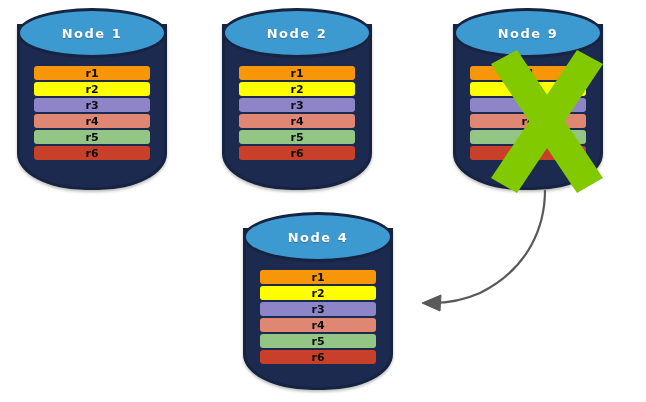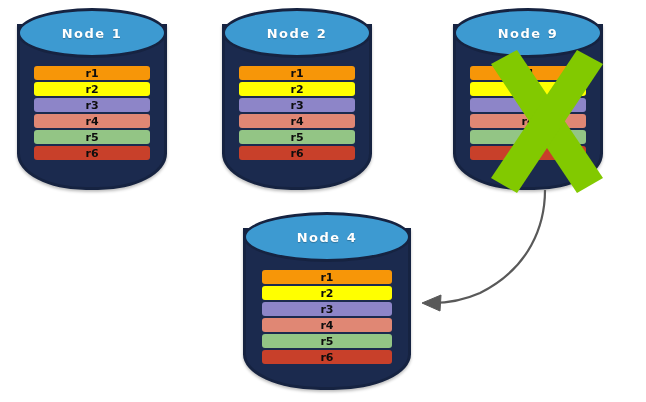--- a/index.html
+++ b/index.html
@@ -156,21 +156,21 @@
     </div>
 
     <svg class="x-overlay" width="120" height="145" style="left:34px; top:42px;" viewBox="0 0 120 145">
       <g fill="#82c900">
         <polygon points="4,14 30,0 116,128 90,143"></polygon>
         <polygon points="116,14 90,0 4,128 30,143"></polygon>
       </g>
     </svg>
   </div>
 
-  <div class="node" style="left:243px; top:212px; width:168px; height:178px;">
+  <div class="node" style="left:243px; top:212px; width:150px; height:178px;">
     <div class="cyl-body"></div>
     <div class="cyl-top"></div>
     <div class="cyl-title">Node  4</div>
     <div class="rows" style="top:58px;">
       <div class="row-bar" style="background:#f79608;">r1</div>
       <div class="row-bar" style="background:#ffff00;">r2</div>
       <div class="row-bar" style="background:#8d85c8;">r3</div>
       <div class="row-bar" style="background:#e08774;">r4</div>
       <div class="row-bar" style="background:#93c585;">r5</div>
       <div class="row-bar" style="background:#c8402a;">r6</div>

